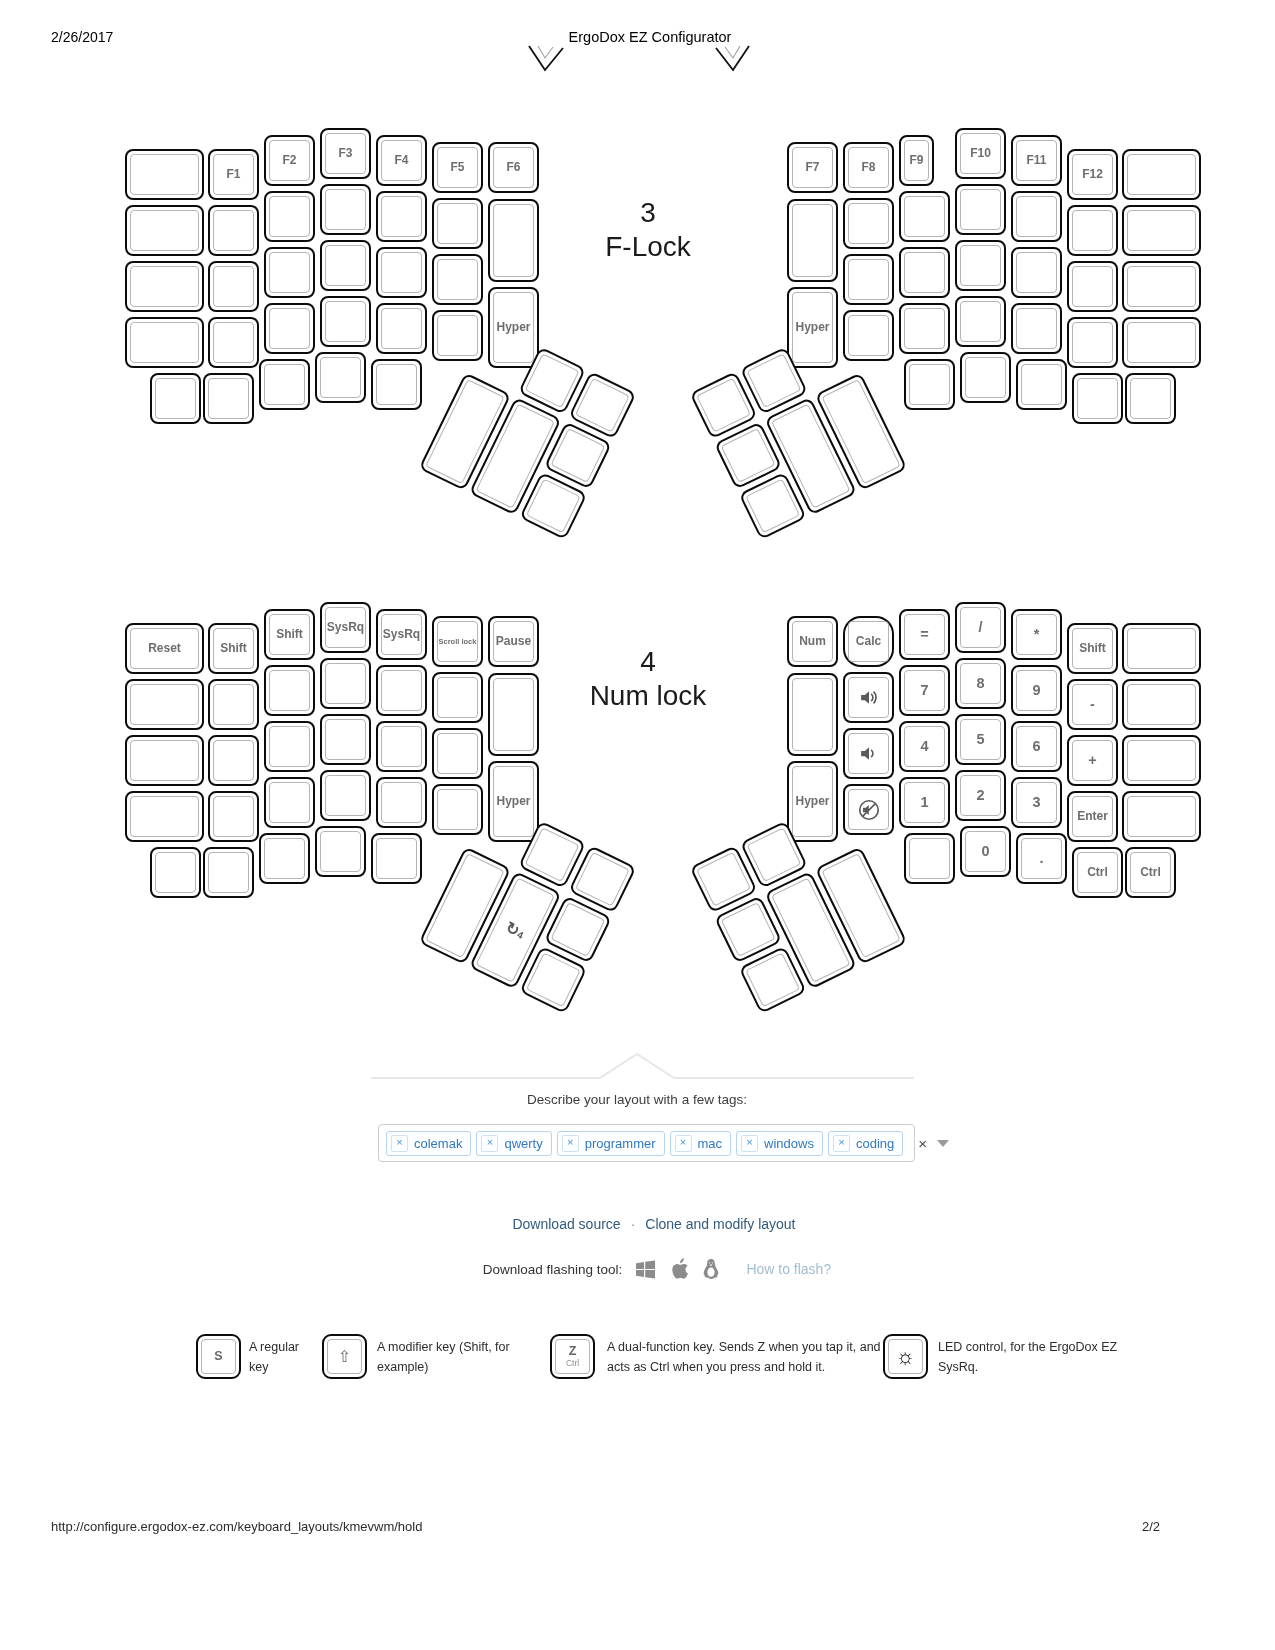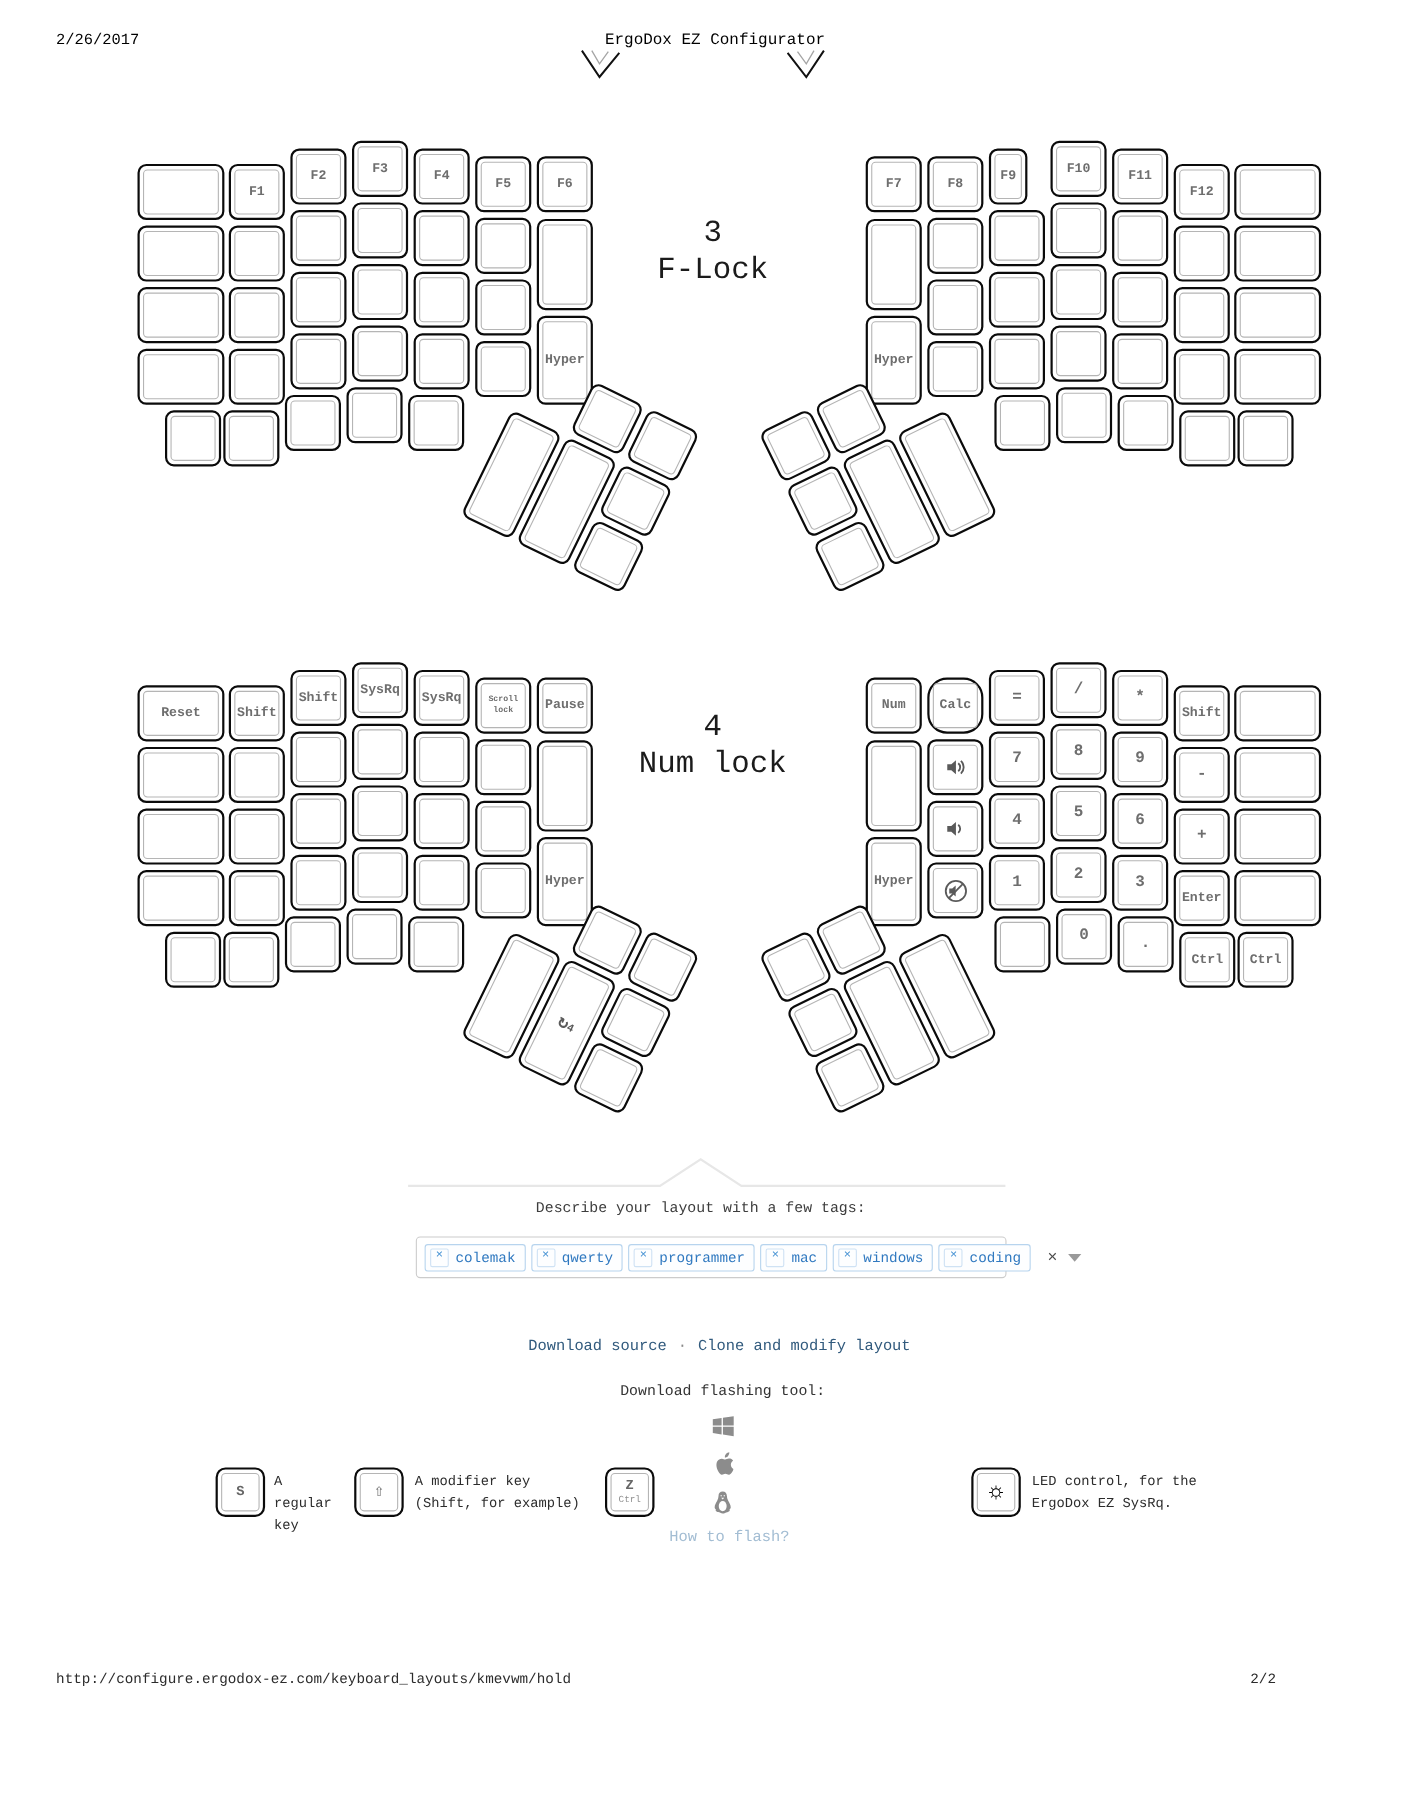--- a/index.html
+++ b/index.html
@@ -1,17 +1,17 @@
 <!DOCTYPE html>
 <html><head>
 <meta charset="utf-8">
 <style>
   html,body{margin:0;padding:0;background:#ffffff;}
   .page{position:relative;width:1275px;height:1650px;background:#fff;margin:0 auto;
-        font-family:Liberation Mono, monospace;color:#000;overflow:hidden;}
+        font-family:Liberation Sans, sans-serif;color:#000;overflow:hidden;}
   .hdr-date{position:absolute;left:51px;top:29px;font-size:14px;color:#000;}
   .hdr-title{position:absolute;left:400px;top:29px;width:500px;text-align:center;font-size:14.5px;color:#000;}
   .topchev{position:absolute;left:0;top:0;}
   
   .key{position:absolute;box-sizing:border-box;background:#fff;border:2.6px solid #0b0b0b;border-radius:8px;}
   .kin{position:absolute;left:3px;right:3px;top:3px;bottom:3px;border:1.6px solid #b5b5b5;border-radius:4px;
        display:flex;align-items:center;justify-content:center;overflow:hidden;}
   .klabel{color:#6e6e6e;font-weight:700;font-size:12px;text-align:center;line-height:13px;}
   .klabel.big{font-size:14.5px;}
   .klabel.small{font-size:7.5px;line-height:9.5px;width:40px;}
@@ -28,21 +28,21 @@
   .chip{display:inline-flex;align-items:center;gap:6px;border:1px solid #b7d4ee;border-radius:3px;
         background:#fdfeff;padding:3px 8px 3px 4px;margin-right:5px;color:#3079c0;font-size:13px;}
   .chip .x{display:inline-block;width:15px;height:15px;line-height:13px;text-align:center;
            border:1px solid #cfe2f4;border-radius:2px;color:#4a94d4;font-size:11px;}
   .tag-clear{margin-left:10px;color:#4a4a4a;font-size:15px;}
   .tag-caret{margin-left:10px;width:0;height:0;border-left:6px solid transparent;border-right:6px solid transparent;
              border-top:7px solid #9a9a9a;}
   .links-row{position:absolute;left:404px;width:500px;top:1216px;text-align:center;font-size:14px;}
   .links-row .lnk{color:#315a7d;}
   .links-row .sep{color:#8a8a8a;padding:0 10px;}
-  .flash-row{position:absolute;left:357px;width:600px;top:1258px;display:flex;align-items:center;justify-content:center;gap:13px;flex-direction:column;}
+  .flash-row{position:absolute;left:357px;width:600px;top:1258px;display:flex;align-items:center;justify-content:center;gap:13px;}
   .flash-label{font-size:13.5px;color:#333;}
   .flash-row svg{display:block;}
   .howflash{color:#a3bdd3;font-size:14px;margin-left:12px;}
   
   .lkey{position:absolute;width:45px;height:45px;box-sizing:border-box;border:2.6px solid #0b0b0b;border-radius:9px;background:#fff;}
   .lkin{position:absolute;left:3px;right:3px;top:3px;bottom:3px;border:1.6px solid #b5b5b5;border-radius:4px;
         display:flex;flex-direction:column;align-items:center;justify-content:center;}
   .lkin .kmain{color:#666;font-weight:700;font-size:12.5px;line-height:13px;}
   .lkin .kmod{color:#666;font-size:16px;line-height:17px;}
   .lkin .ksub{color:#8f8f8f;font-size:8.5px;line-height:10px;}
@@ -729,20 +729,21 @@
       </div>
   </div>
   <div class="ltext" style="left:377px;top:1337px;width:158px">A modifier key (Shift, for example)</div>
 
   <div class="lkey" style="left:550px;top:1334px">
     <div class="lkin">
       <span class="kmain">Z</span>
       <span class="ksub">Ctrl</span>
     </div>
   </div>
+  <div class="ltext" style="left:607px;top:1337px;width:285px">A dual-function key. Sends Z when you tap it, and acts as Ctrl when you press and hold it.</div>
 
   <div class="lkey" style="left:883px;top:1334px">
     <div class="lkin">
         <span class="ksun">☼</span>
       </div>
   </div>
   <div class="ltext" style="left:938px;top:1337px;width:200px">LED control, for the ErgoDox EZ SysRq.</div>
 
   <div class="footer-url">http://configure.ergodox-ez.com/keyboard_layouts/kmevwm/hold</div>
   <div class="footer-page">2/2</div>

